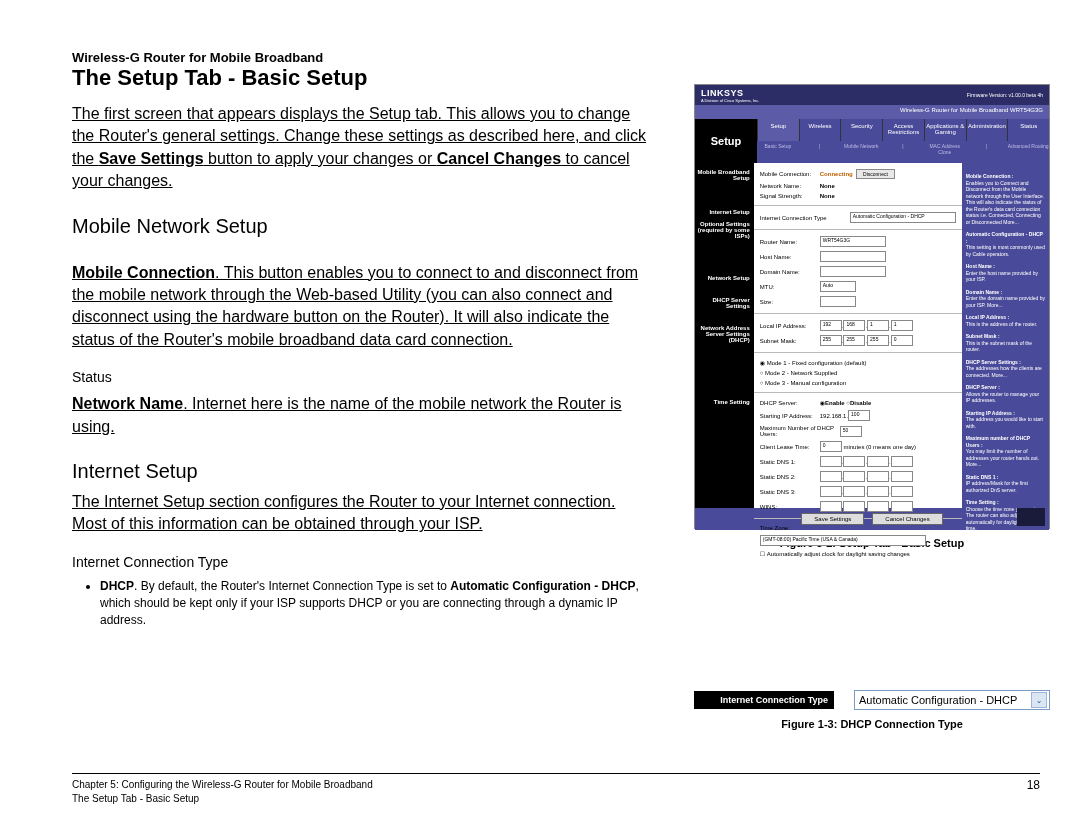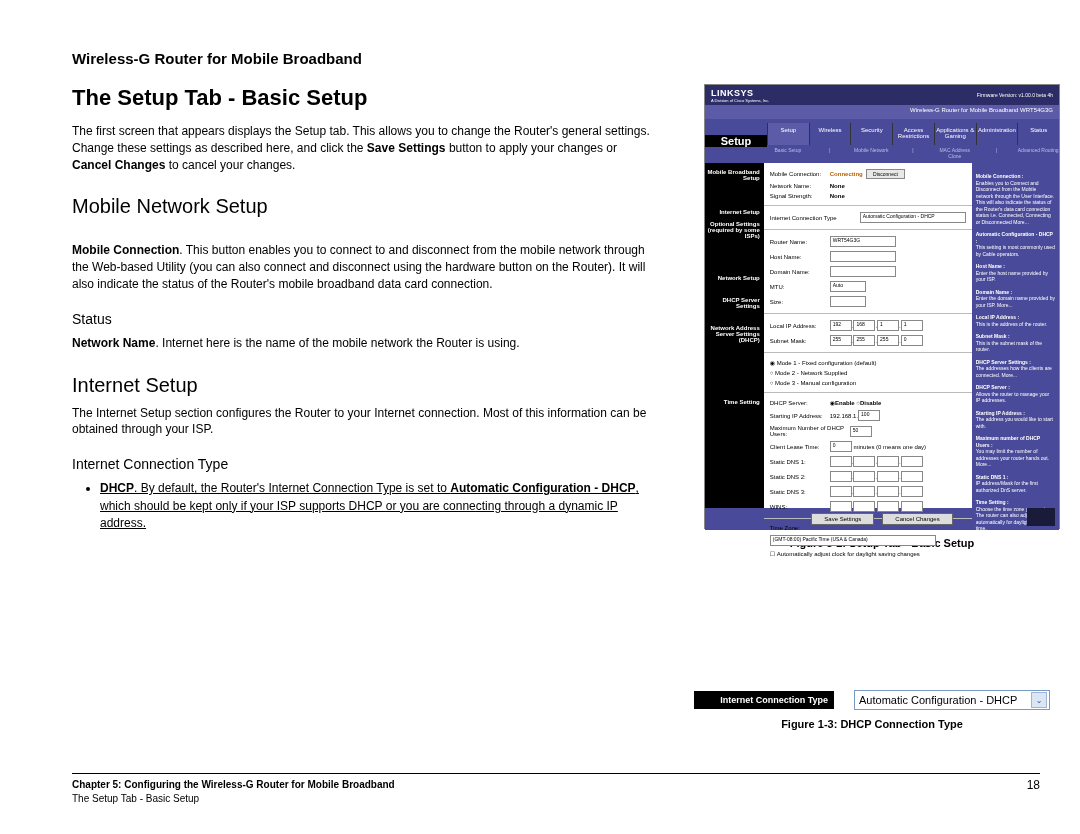--- a/index.html
+++ b/index.html
@@ -13,51 +13,51 @@
     -webkit-font-smoothing: antialiased;
   }
   .page {
     position: relative;
     width: 1080px;
     height: 834px;
     box-sizing: border-box;
     padding: 50px 40px 30px 72px;
   }
   .doc-title {
-    font-size: 15px;
+    font-size: 13px;
     font-weight: bold;
-    margin-bottom: 18px;
   }
   .heading1 {
     font-size: 22px;
     font-weight: bold;
     margin: 0 0 12px 0;
   }
   .heading2 {
     font-size: 20px;
     font-weight: 500;
     margin: 22px 0 8px 0;
   }
   .heading3 {
     font-size: 14px;
     margin: 18px 0 8px 0;
   }
   .body-text {
-    font-size: 12px;
+    font-size: 16px;
     line-height: 1.4;
     max-width: 580px;
+    text-decoration: underline;
   }
   .body-text p { margin: 0 0 4px 0; }
   .bold { font-weight: bold; }
-  ul.bullet { margin: 4px 0 0 28px; padding: 0; text-decoration: underline; }
+  ul.bullet { margin: 4px 0 0 28px; padding: 0; }
   ul.bullet li { font-size: 12px; line-height: 1.45; margin-bottom: 4px; max-width: 540px;}
   .right-col {
     position: absolute;
     top: 84px;
-    right: 20px;
+    right: 30px;
     width: 356px;
   }
   .fig-caption {
     font-size: 11px;
     font-weight: bold;
     text-align: center;
     margin-top: 8px;
   }
   
   .router-ui {
@@ -85,21 +85,20 @@
     color:#fff;
     font-size:6px;
     text-align:right;
     padding: 2px 6px 0 0;
   }
   .router-nav {
     display: flex;
     background: #4a4a9a;
     color: #fff;
     height: 44px;
-    align-items: center;
   }
   .router-nav .setup-label {
     width: 62px;
     font-size: 11px;
     font-weight: bold;
     display:flex;align-items:center;justify-content:center;
     background:#000;
   }
   .router-nav .tabs {
     flex:1;
@@ -168,21 +167,21 @@
     width:14px;height:14px;background:#dbe6f4;border:1px solid #9db6d8;
     display:flex;align-items:center;justify-content:center;font-size:8px;color:#2b5a9a;
   }
   
   .page-footer{
     position:absolute;left:72px;right:40px;bottom:28px;
     border-top:1px solid #000;padding-top:4px;
     display:flex;justify-content:space-between;font-size:10px;
   }
   .page-footer .left{line-height:1.4;}
-  .page-footer .left div:first-child{font-weight:bold;}
+  .page-footer .left div:first-child{font-weight:normal;}
   .page-footer .right{font-size:12px;}
 </style>
 </head>
 <body>
 
 <div class="page">
   <div class="doc-title">Wireless-G Router for Mobile Broadband</div>
 
   <div class="heading1">The Setup Tab - Basic Setup</div>
 

